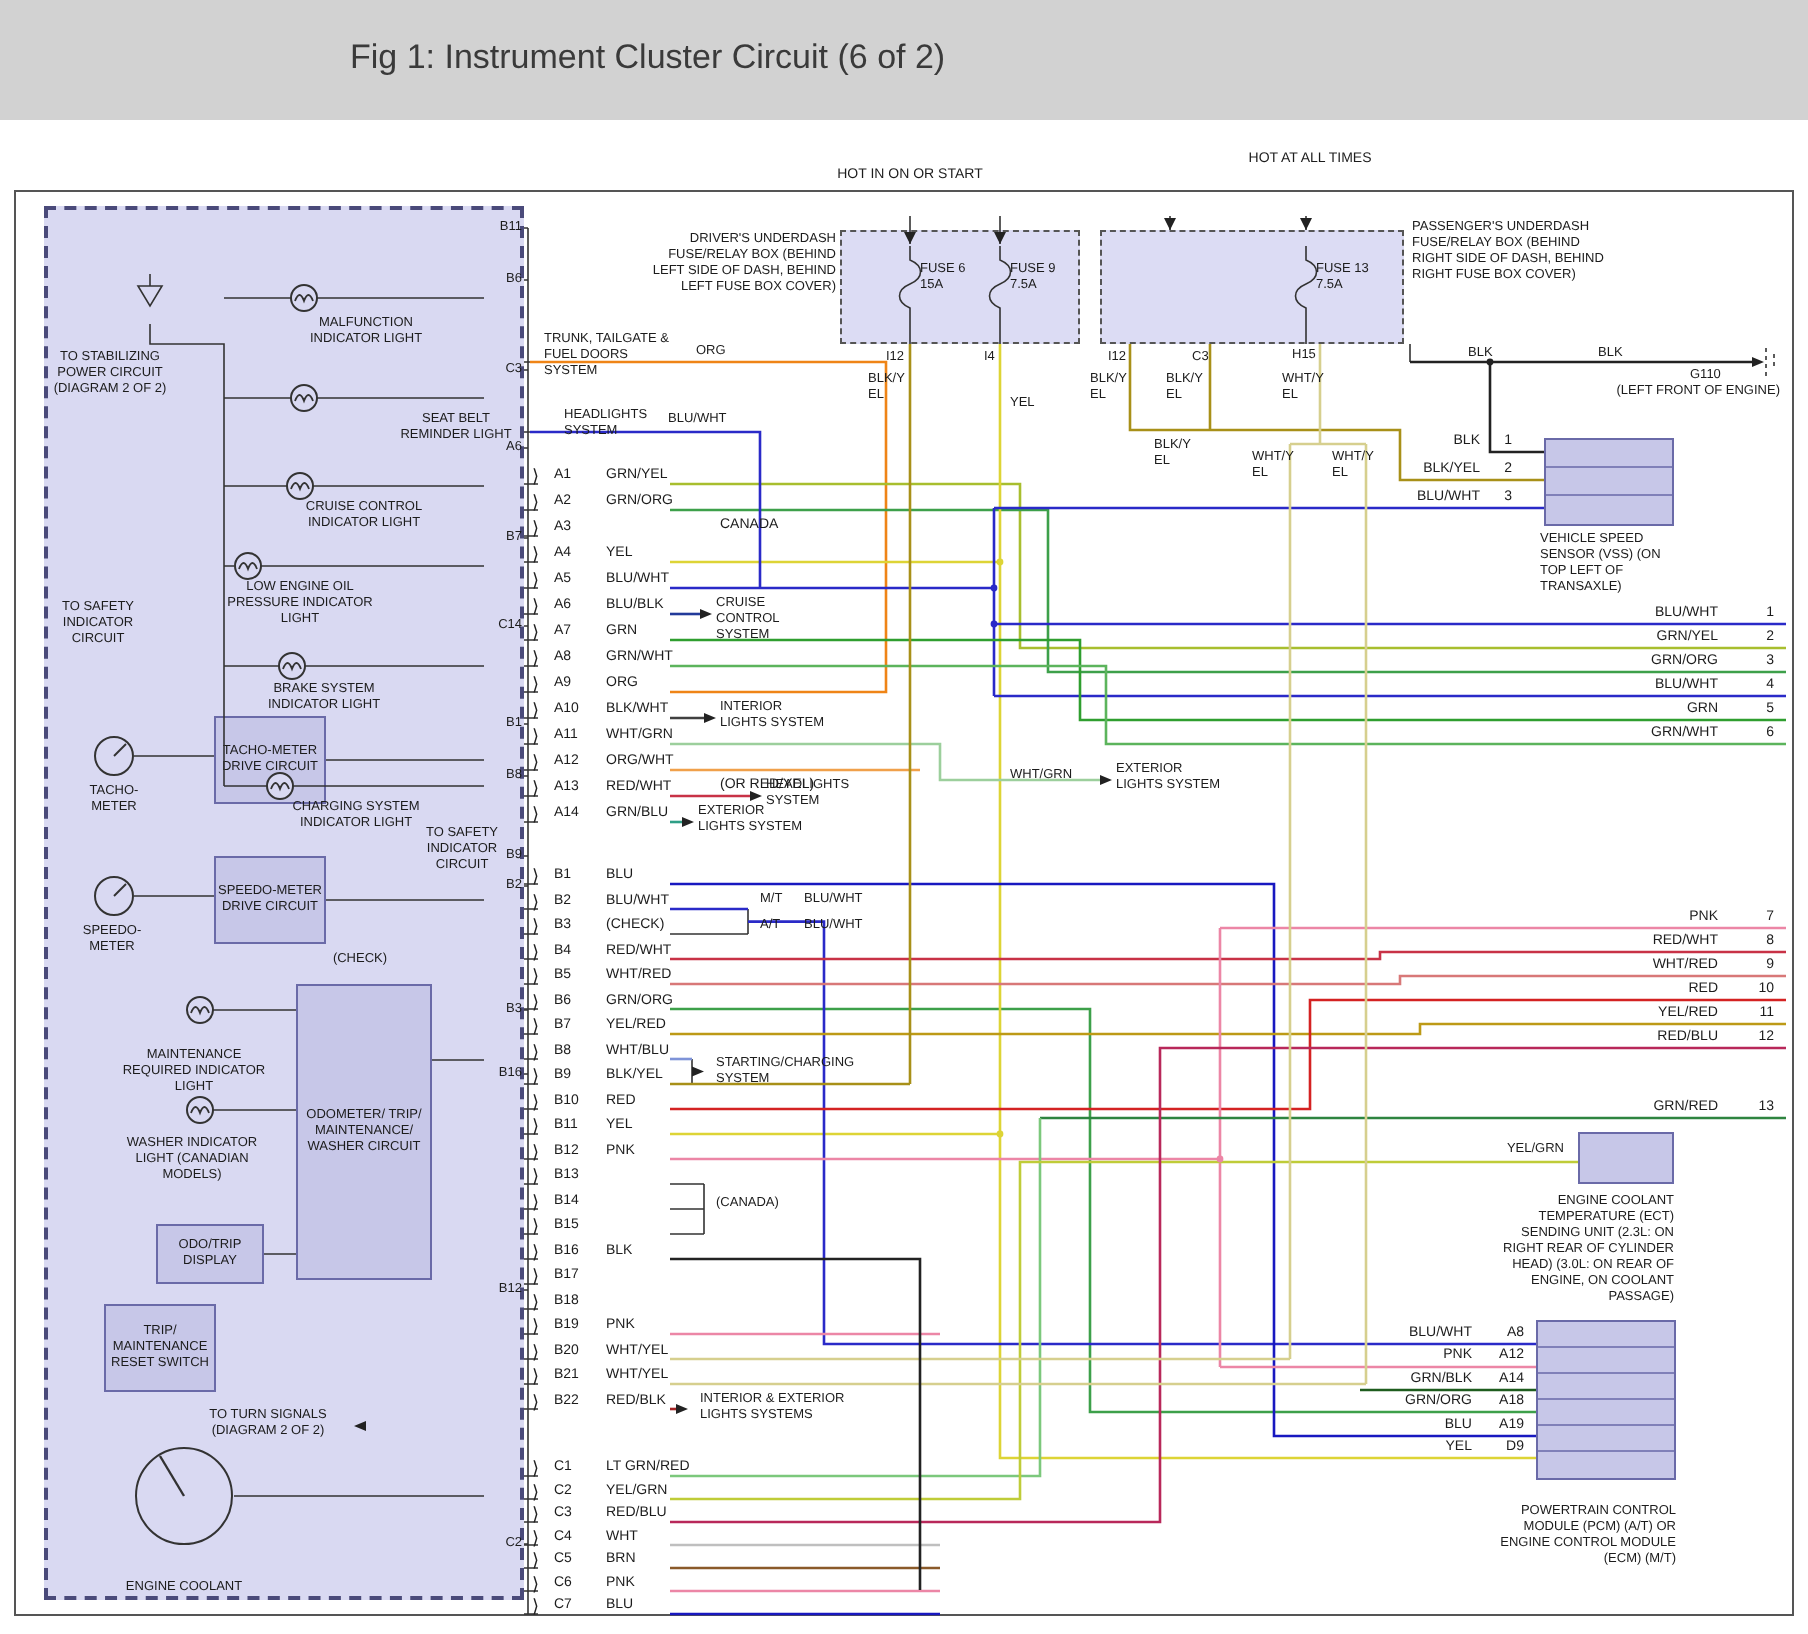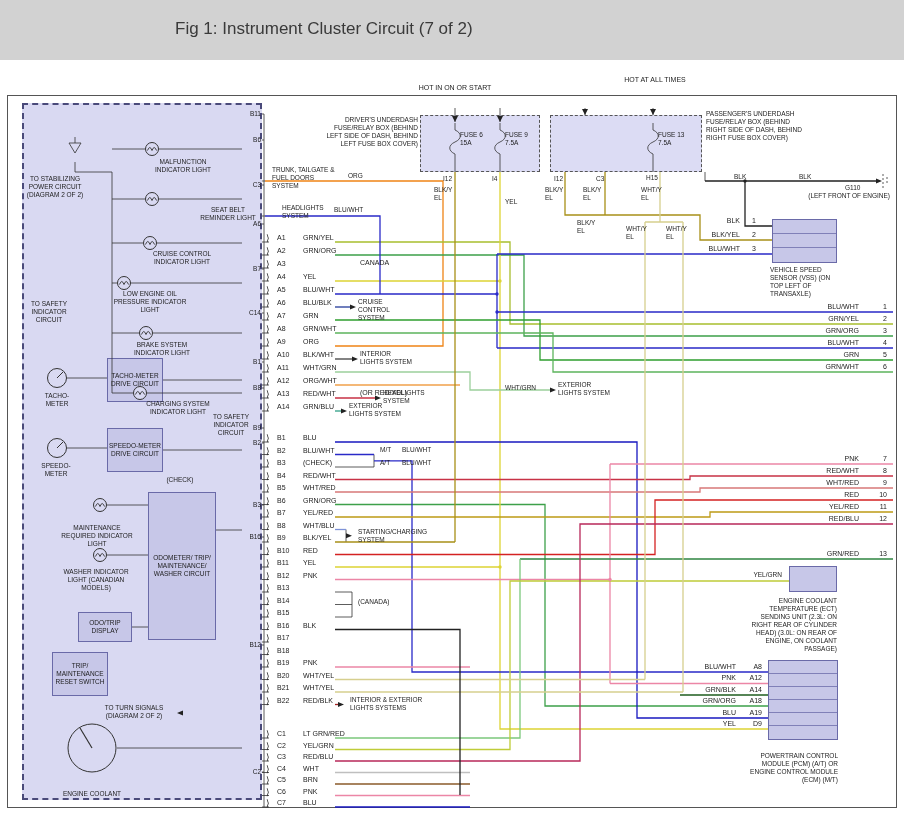--- a/index.html
+++ b/index.html
@@ -45,21 +45,21 @@
   .pcmrow:last-child{border-bottom:none}
   .fuse{position:absolute;font-size:6.5px;line-height:1.25}
   .fuse span{display:block}
 </style>
 </head>
 <body>
 
 <div class="page">
 
   <div class="hdr">
-    <div class="title">Fig 1: Instrument Cluster Circuit (7 of 2)</div>
+    <div class="title">Fig 1: Instrument Cluster Circuit (6 of 2)</div>
   </div>
 
   <div class="diagram"></div>
 
   <div class="cluster"></div>
   <div class="ibox" style="left:107px;top:358px;width:56px;height:44px">TACHO-METER DRIVE CIRCUIT</div>
   <div class="ibox" style="left:107px;top:428px;width:56px;height:44px">SPEEDO-METER DRIVE CIRCUIT</div>
   <div class="ibox" style="left:148px;top:492px;width:68px;height:148px">ODOMETER/ TRIP/ MAINTENANCE/ WASHER CIRCUIT</div>
   <div class="ibox" style="left:78px;top:612px;width:54px;height:30px">ODO/TRIP DISPLAY</div>
   <div class="ibox" style="left:52px;top:652px;width:56px;height:44px">TRIP/ MAINTENANCE RESET SWITCH</div>

